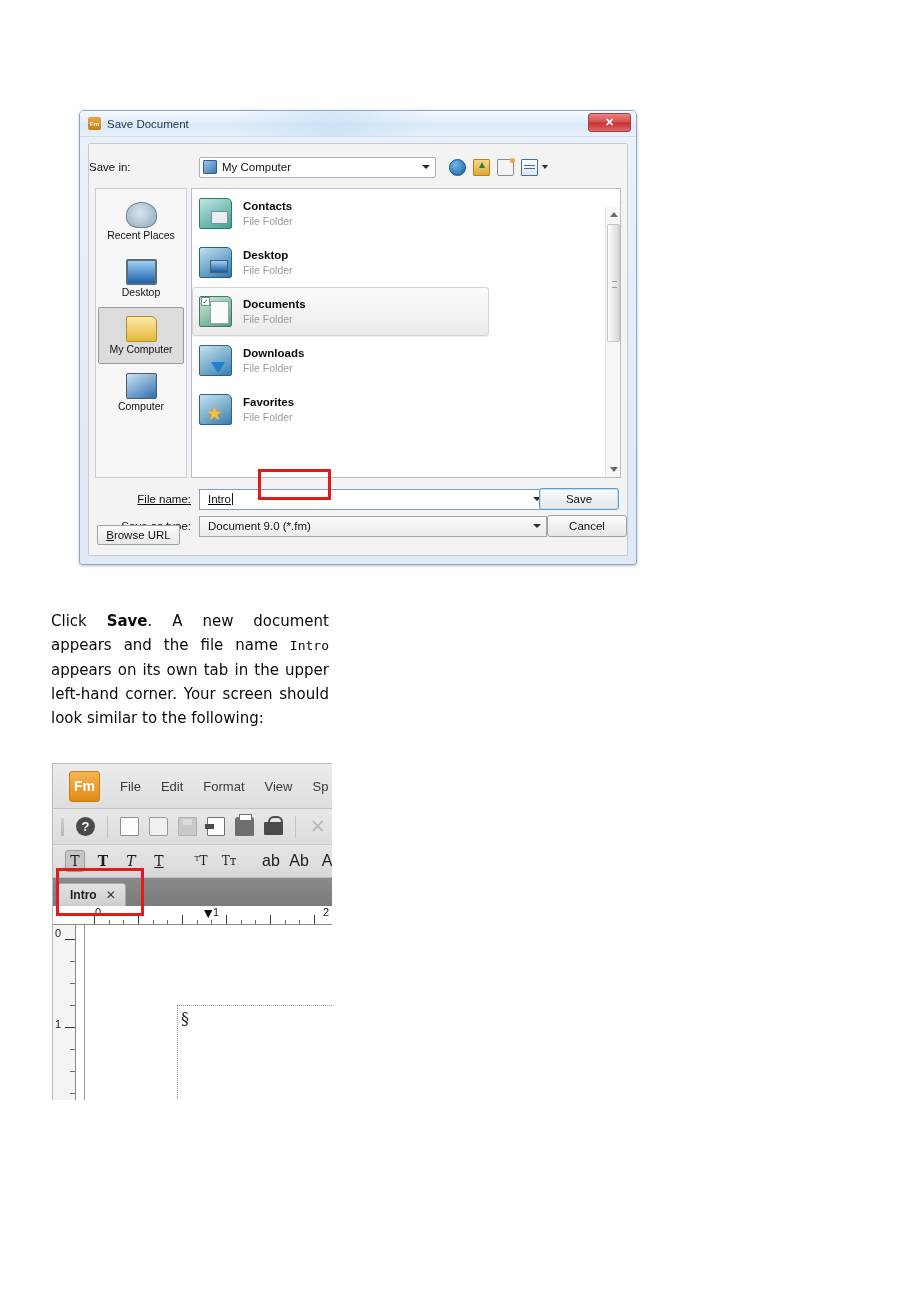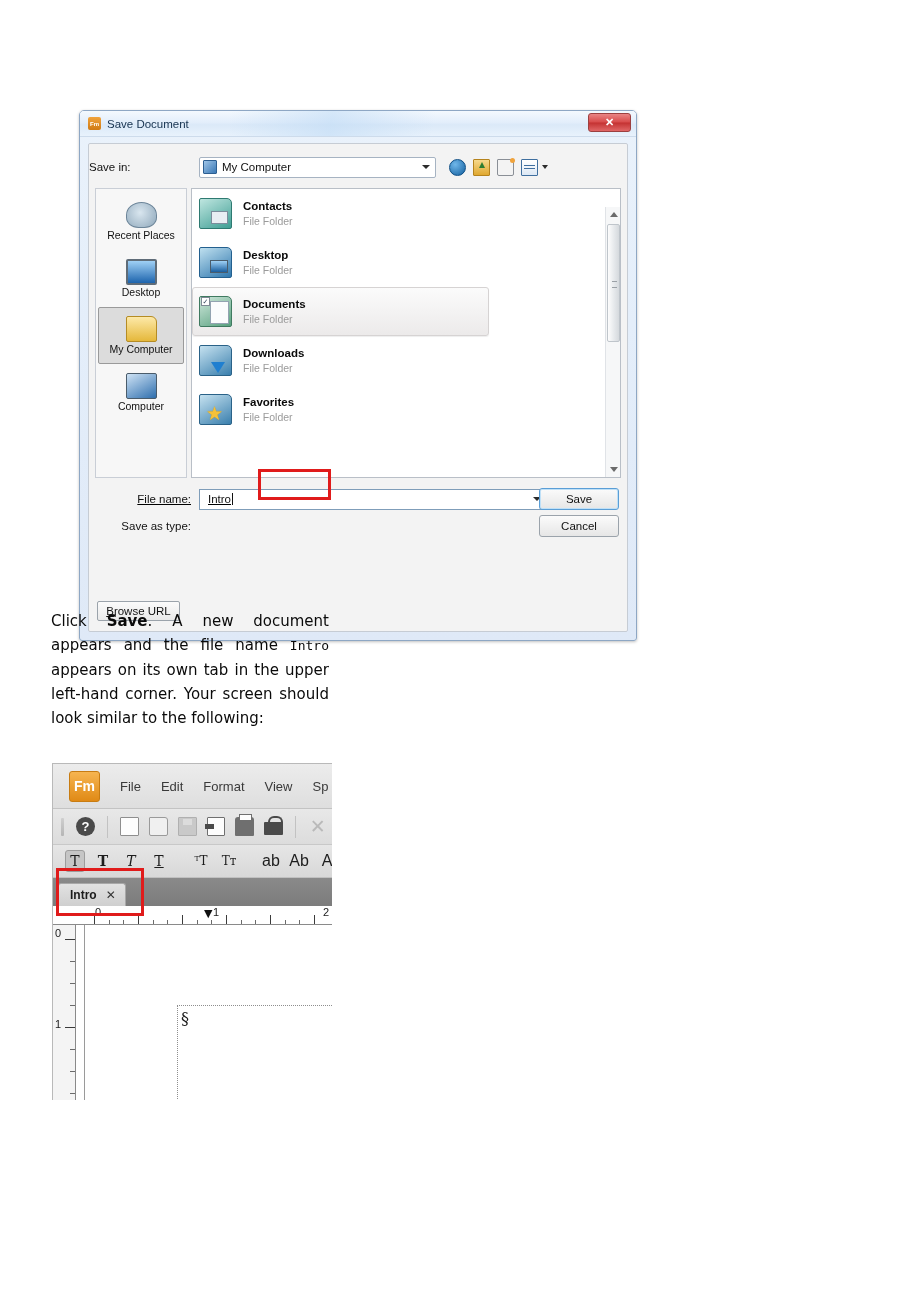--- a/index.html
+++ b/index.html
@@ -7,21 +7,21 @@
   body {
     width:920px; height:1302px;
     background:#ffffff;
     font-family:"DejaVu Sans", sans-serif;
     position:relative;
     overflow:hidden;
   }
 
   
   .save-dialog{
-    position:absolute; left:79px; top:110px; width:558px; height:531px;
+    position:absolute; left:79px; top:110px; width:558px; height:455px;
     border:1px solid #8ea7c4;
     border-radius:5px 5px 3px 3px;
     background:linear-gradient(180deg,#eaf2fb 0%, #e4eefa 40%, #dfe9f7 100%);
     box-shadow:0 1px 3px rgba(0,0,0,.25);
     overflow:hidden;
   }
   .dlg-titlebar{
     height:26px; position:relative;
     background:linear-gradient(180deg,#f4f9fe 0%,#e3eefb 45%,#dbe9f8 55%,#e8f2fc 100%);
     border-bottom:1px solid #cddbeb;
@@ -189,21 +189,21 @@
 
   .dlg-btn{
     position:absolute; width:80px; height:22px;
     font-size:11.5px; font-family:"Liberation Sans",sans-serif; color:#111;
     display:flex;align-items:center;justify-content:center;
     border:1px solid #9ba3ab; border-radius:3px;
     background:linear-gradient(180deg,#fbfbfb,#e6e6e6);
     cursor:pointer;
   }
   .btn-save{ right:8px; top:344px; border:1px solid #5a9ed6; box-shadow:0 0 0 1px #bfe0f7 inset; }
-  .btn-cancel{ right:8px; top:371px;text-align:center; }
+  .btn-cancel{ right:0; top:371px;text-align:center; }
 
   .browse-url{
     position:absolute; left:8px; bottom:10px; width:83px; height:20px;
     font-size:11.5px; font-family:"Liberation Sans",sans-serif; color:#111;
     display:flex;align-items:center;justify-content:center;
     border:1px solid #9ba3ab; border-radius:2px;
     background:linear-gradient(180deg,#fbfbfb,#e9e9e9);
     cursor:pointer;
   }
   .browse-url u{ text-decoration:underline; }
@@ -415,20 +415,24 @@
       <div class="frm-label">File name:</div>
       <div class="frm-input">
         <span class="val">Intro</span>
           <span class="caret"></span>
         <div class="combo-arrow"></div>
       </div>
     </div>
 
     <div class="form-row fr-type">
       <div class="frm-label">Save as type:</div>
+      <div class="frm-select">
+        <span class="val">Document 9.0 (*.fm)</span>
+        <div class="combo-arrow"></div>
+      </div>
     </div>
 
     <div class="dlg-btn btn-save">Save</div>
     <div class="dlg-btn btn-cancel">Cancel</div>
 
     <div class="browse-url">
       <u>B</u>
         <span>rowse URL</span>
     </div>
 

